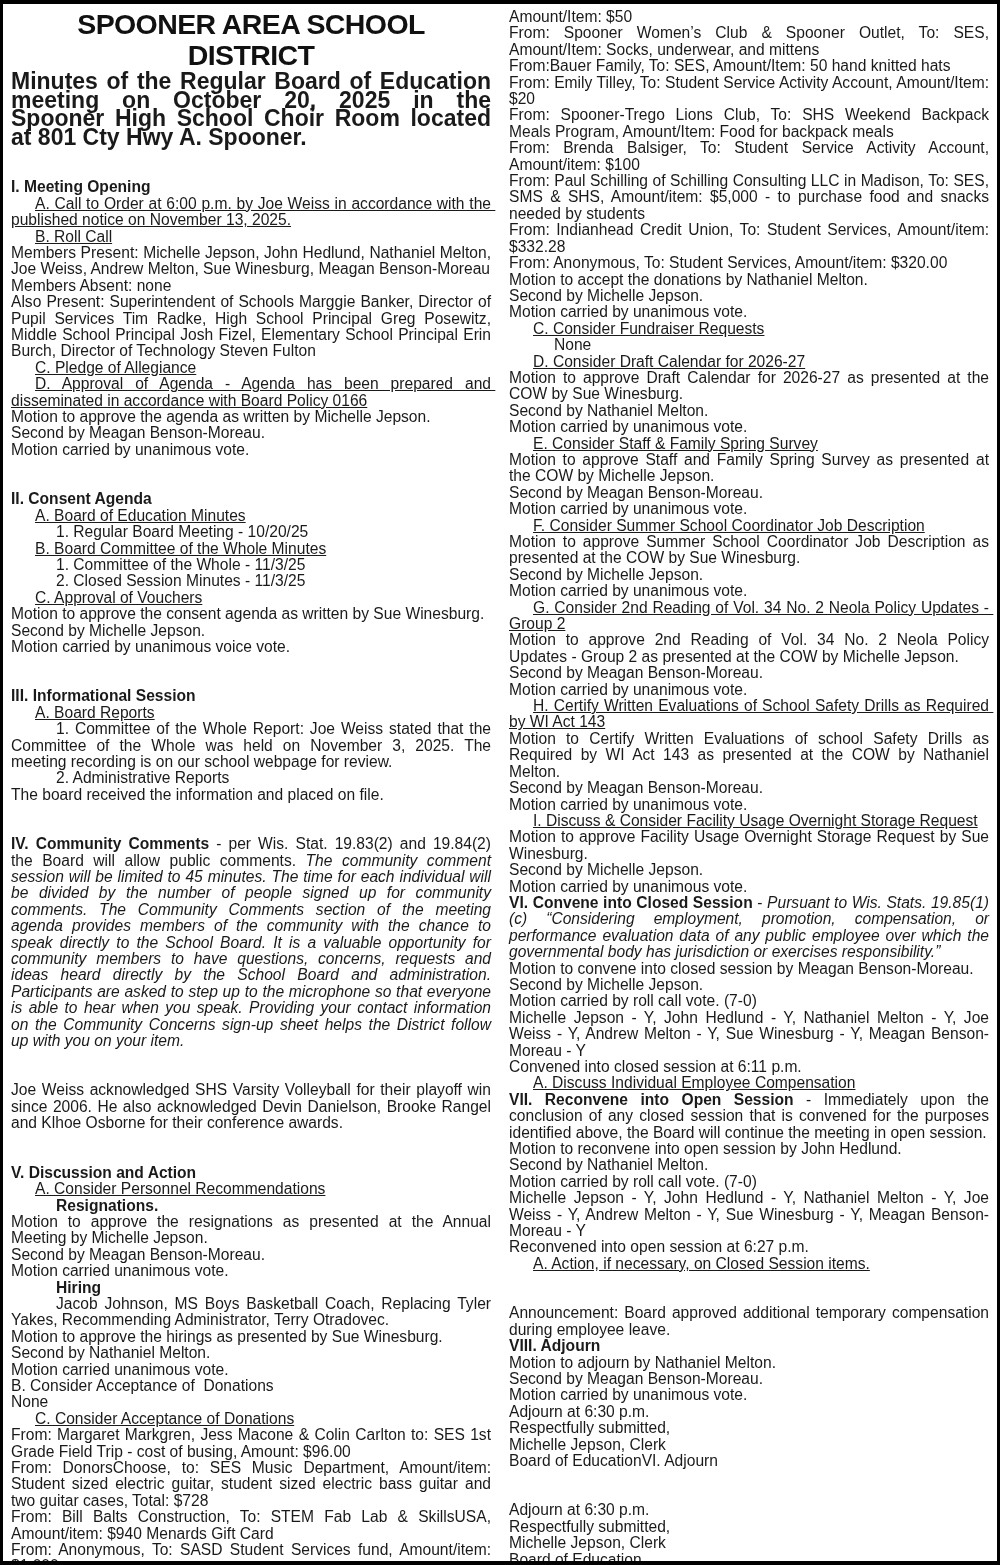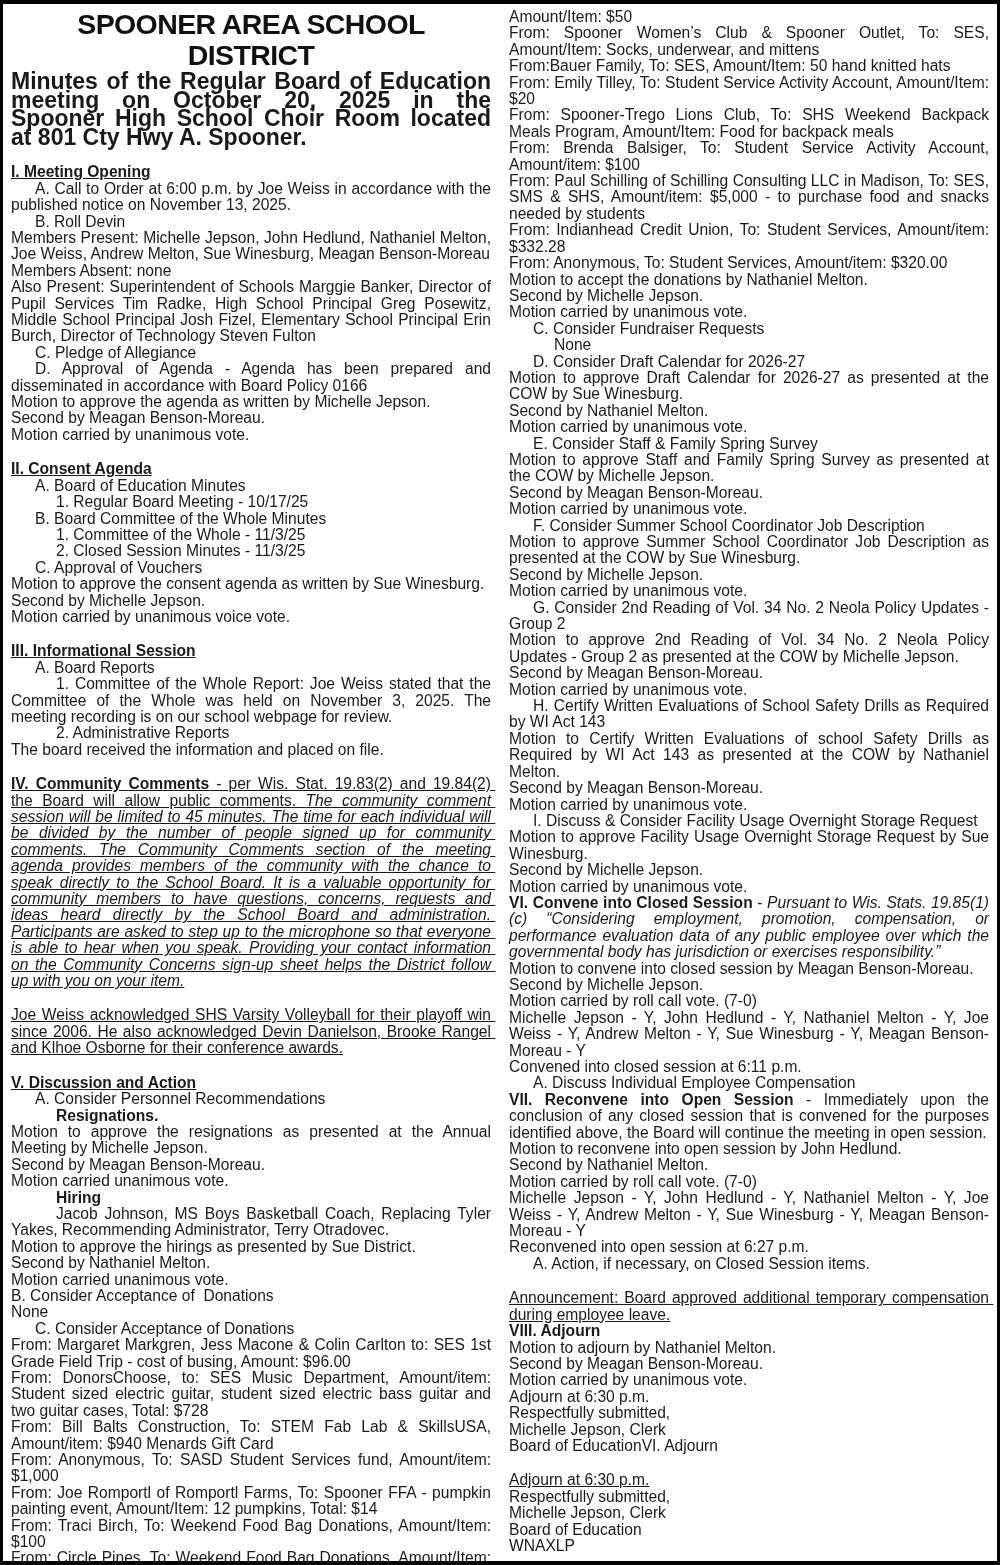--- a/index.html
+++ b/index.html
@@ -10,55 +10,55 @@
     border-left:3px solid #000;border-right:3px solid #000;
     padding:5px 8px 4px 8px;
     background:#fff;color:#1a1a1a;
     font-family:"Liberation Sans",sans-serif;
     font-size:15.6px;line-height:16.4px;
     display:flex;gap:18px;overflow:hidden;
   }
   .col{width:480px;flex:0 0 480px;}
   .para{margin:0;text-align:justify;}
   .para span{white-space:pre-wrap;}
-  .gap{margin-top:18px;text-decoration:underline;}
+  .gap{margin-top:33px;}
   .h{font-weight:700;}
   .b{font-weight:700;}
   .i{font-style:italic;}
-  .i1{text-indent:24px;}
+  .i1{text-indent:24px;text-decoration:underline;}
   .i2{text-indent:45px;}
   .right{text-align:left;}
   .title{
     font-size:28.5px;line-height:31px;font-weight:700;
     text-align:center;letter-spacing:-0.6px;text-indent:0;
     margin:0 0 1px 0;color:#111;
   }
   .intro{font-weight:700;font-size:23px;line-height:18.6px;}
 </style>
 </head>
 <body>
 
 <div class="page">
   <div class="col" id="col-left">
       <p class="para title"><span>SPOONER AREA SCHOOL DISTRICT</span></p>
       <p class="para intro"><span>Minutes of the Regular Board of Education meeting on October 20, 2025 in the Spooner High School Choir Room located at 801 Cty Hwy A. Spooner.</span></p>
       <p class="para h gap"><span class="b">I. Meeting Opening</span></p>
       <p class="para i1"><span>A. Call to Order at 6:00 p.m. by Joe Weiss in accordance with the published notice on November 13, 2025.</span></p>
-      <p class="para i1"><span>B. Roll Devin</span></p>
+      <p class="para i1"><span>B. Roll Call</span></p>
       <p class="para p"><span>Members Present: Michelle Jepson, John Hedlund, Nathaniel Melton, Joe Weiss, Andrew Melton, Sue Winesburg, Meagan Benson-Moreau</span></p>
       <p class="para p"><span>Members Absent: none</span></p>
       <p class="para p"><span>Also Present: Superintendent of Schools Marggie Banker, Director of Pupil Services Tim Radke, High School Principal Greg Posewitz, Middle School Principal Josh Fizel, Elementary School Principal Erin Burch, Director of Technology Steven Fulton</span></p>
       <p class="para i1"><span>C. Pledge of Allegiance</span></p>
       <p class="para i1"><span>D. Approval of Agenda - Agenda has been prepared and disseminated in accordance with Board Policy 0166</span></p>
       <p class="para p"><span>Motion to approve the agenda as written by Michelle Jepson.</span></p>
       <p class="para p"><span>Second by Meagan Benson-Moreau.</span></p>
       <p class="para p"><span>Motion carried by unanimous vote.</span></p>
       <p class="para h gap"><span class="b">II. Consent Agenda</span></p>
       <p class="para i1"><span>A. Board of Education Minutes</span></p>
-      <p class="para i2"><span>1. Regular Board Meeting - 10/17/25</span></p>
+      <p class="para i2"><span>1. Regular Board Meeting - 10/20/25</span></p>
       <p class="para i1"><span>B. Board Committee of the Whole Minutes</span></p>
       <p class="para i2"><span>1. Committee of the Whole - 11/3/25</span></p>
       <p class="para i2"><span>2. Closed Session Minutes - 11/3/25</span></p>
       <p class="para i1"><span>C. Approval of Vouchers</span></p>
       <p class="para p"><span>Motion to approve the consent agenda as written by Sue Winesburg.</span></p>
       <p class="para p"><span>Second by Michelle Jepson.</span></p>
       <p class="para p"><span>Motion carried by unanimous voice vote.</span></p>
       <p class="para h gap"><span class="b">III. Informational Session</span></p>
       <p class="para i1"><span>A. Board Reports</span></p>
       <p class="para i2"><span>1. Committee of the Whole Report: Joe Weiss stated that the Committee of the Whole was held on November 3, 2025. The meeting recording is on our school webpage for review.</span></p>
@@ -67,21 +67,21 @@
       <p class="para p gap"><span class="b">IV. Community Comments</span><span> - per Wis. Stat. 19.83(2) and 19.84(2) the Board will allow public comments. </span><span class="i">The community comment session will be limited to 45 minutes. The time for each individual will be divided by the number of people signed up for community comments. The Community Comments section of the meeting agenda provides members of the community with the chance to speak directly to the School Board. It is a valuable opportunity for community members to have questions, concerns, requests and ideas heard directly by the School Board and administration. Participants are asked to step up to the microphone so that everyone is able to hear when you speak. Providing your contact information on the Community Concerns sign-up sheet helps the District follow up with you on your item.</span></p>
       <p class="para p gap"><span>Joe Weiss acknowledged SHS Varsity Volleyball for their playoff win since 2006. He also acknowledged Devin Danielson, Brooke Rangel and Klhoe Osborne for their conference awards.</span></p>
       <p class="para h gap"><span class="b">V. Discussion and Action</span></p>
       <p class="para i1"><span>A. Consider Personnel Recommendations</span></p>
       <p class="para i2"><span class="b">Resignations.</span></p>
       <p class="para p"><span>Motion to approve the resignations as presented at the Annual Meeting by Michelle Jepson.</span></p>
       <p class="para p"><span>Second by Meagan Benson-Moreau.</span></p>
       <p class="para p"><span>Motion carried unanimous vote.</span></p>
       <p class="para i2"><span class="b">Hiring</span></p>
       <p class="para i2"><span>Jacob Johnson, MS Boys Basketball Coach, Replacing Tyler Yakes, Recommending Administrator, Terry Otradovec.</span></p>
-      <p class="para p"><span>Motion to approve the hirings as presented by Sue District.</span></p>
+      <p class="para p"><span>Motion to approve the hirings as presented by Sue Winesburg.</span></p>
       <p class="para p"><span>Second by Nathaniel Melton.</span></p>
       <p class="para p"><span>Motion carried unanimous vote.</span></p>
       <p class="para p"><span>B. Consider Acceptance of  Donations</span></p>
       <p class="para p"><span>None</span></p>
       <p class="para i1"><span>C. Consider Acceptance of Donations</span></p>
       <p class="para p"><span>From: Margaret Markgren, Jess Macone &amp; Colin Carlton to: SES 1st Grade Field Trip - cost of busing, Amount: $96.00</span></p>
       <p class="para p"><span>From: DonorsChoose, to: SES Music Department, Amount/item: Student sized electric guitar, student sized electric bass guitar and two guitar cases, Total: $728</span></p>
       <p class="para p"><span>From: Bill Balts Construction, To: STEM Fab Lab &amp; SkillsUSA, Amount/item: $940 Menards Gift Card</span></p>
       <p class="para p"><span>From: Anonymous, To: SASD Student Services fund, Amount/item: $1,000</span></p>
       <p class="para p"><span>From: Joe Romportl of Romportl Farms, To: Spooner FFA - pumpkin painting event, Amount/Item: 12 pumpkins, Total: $14</span></p>

